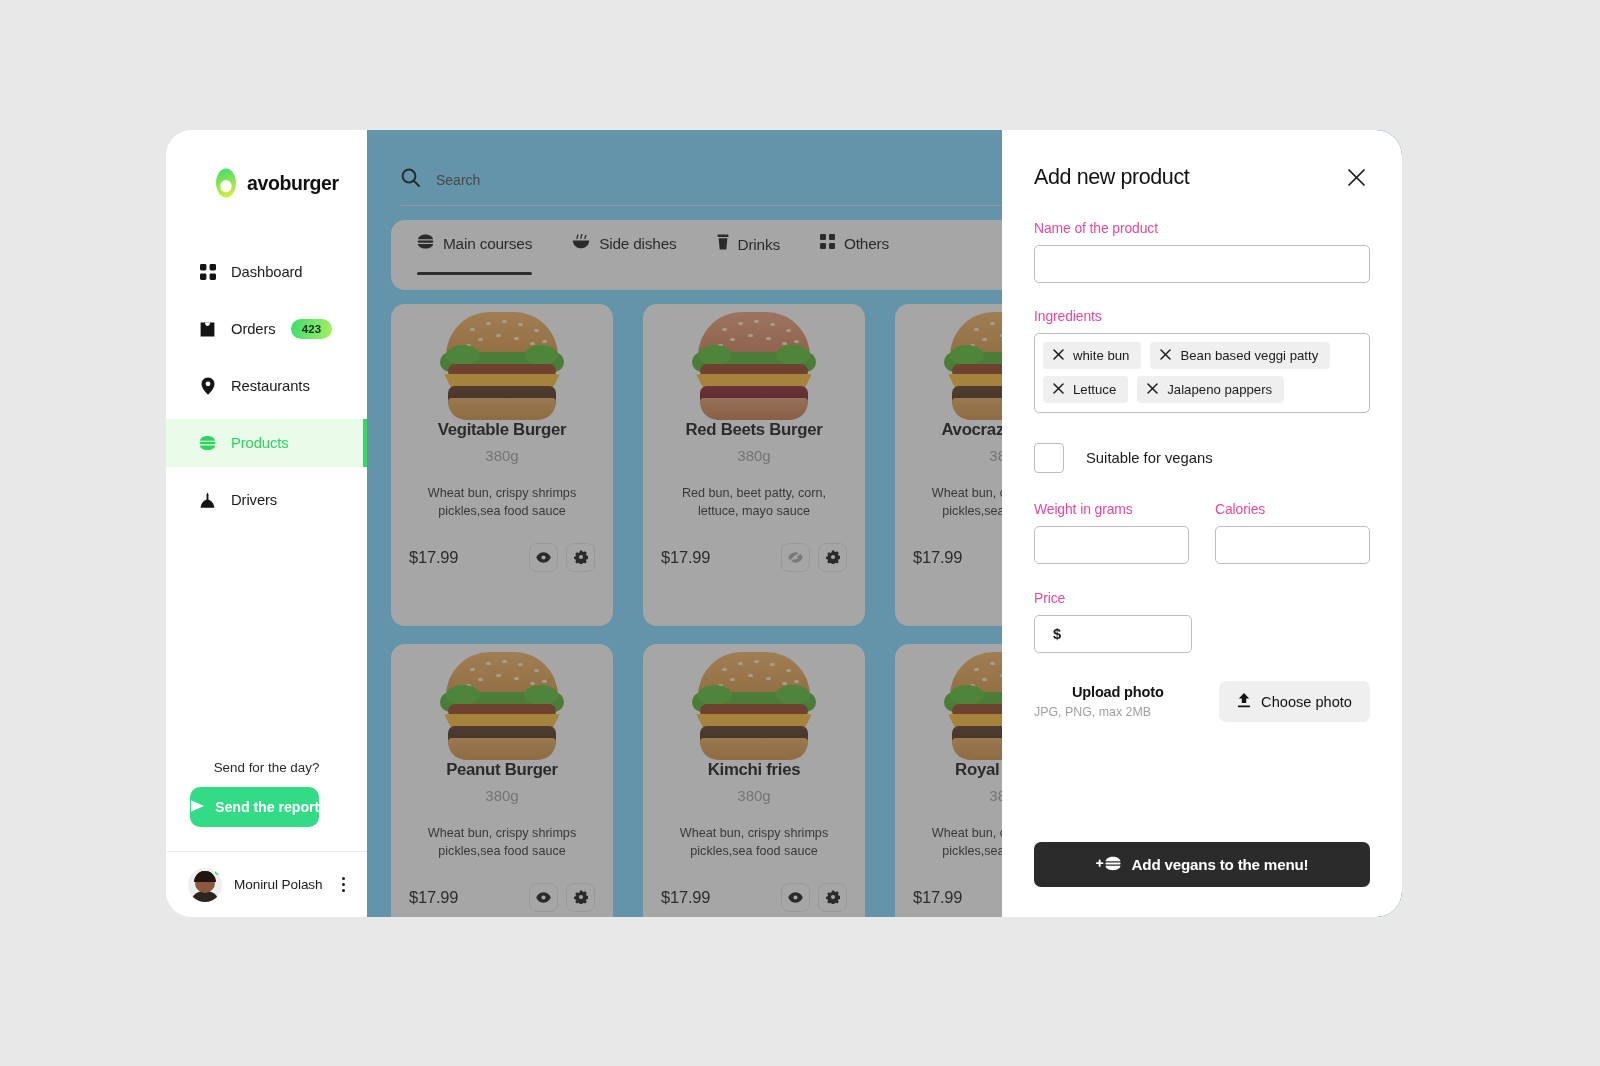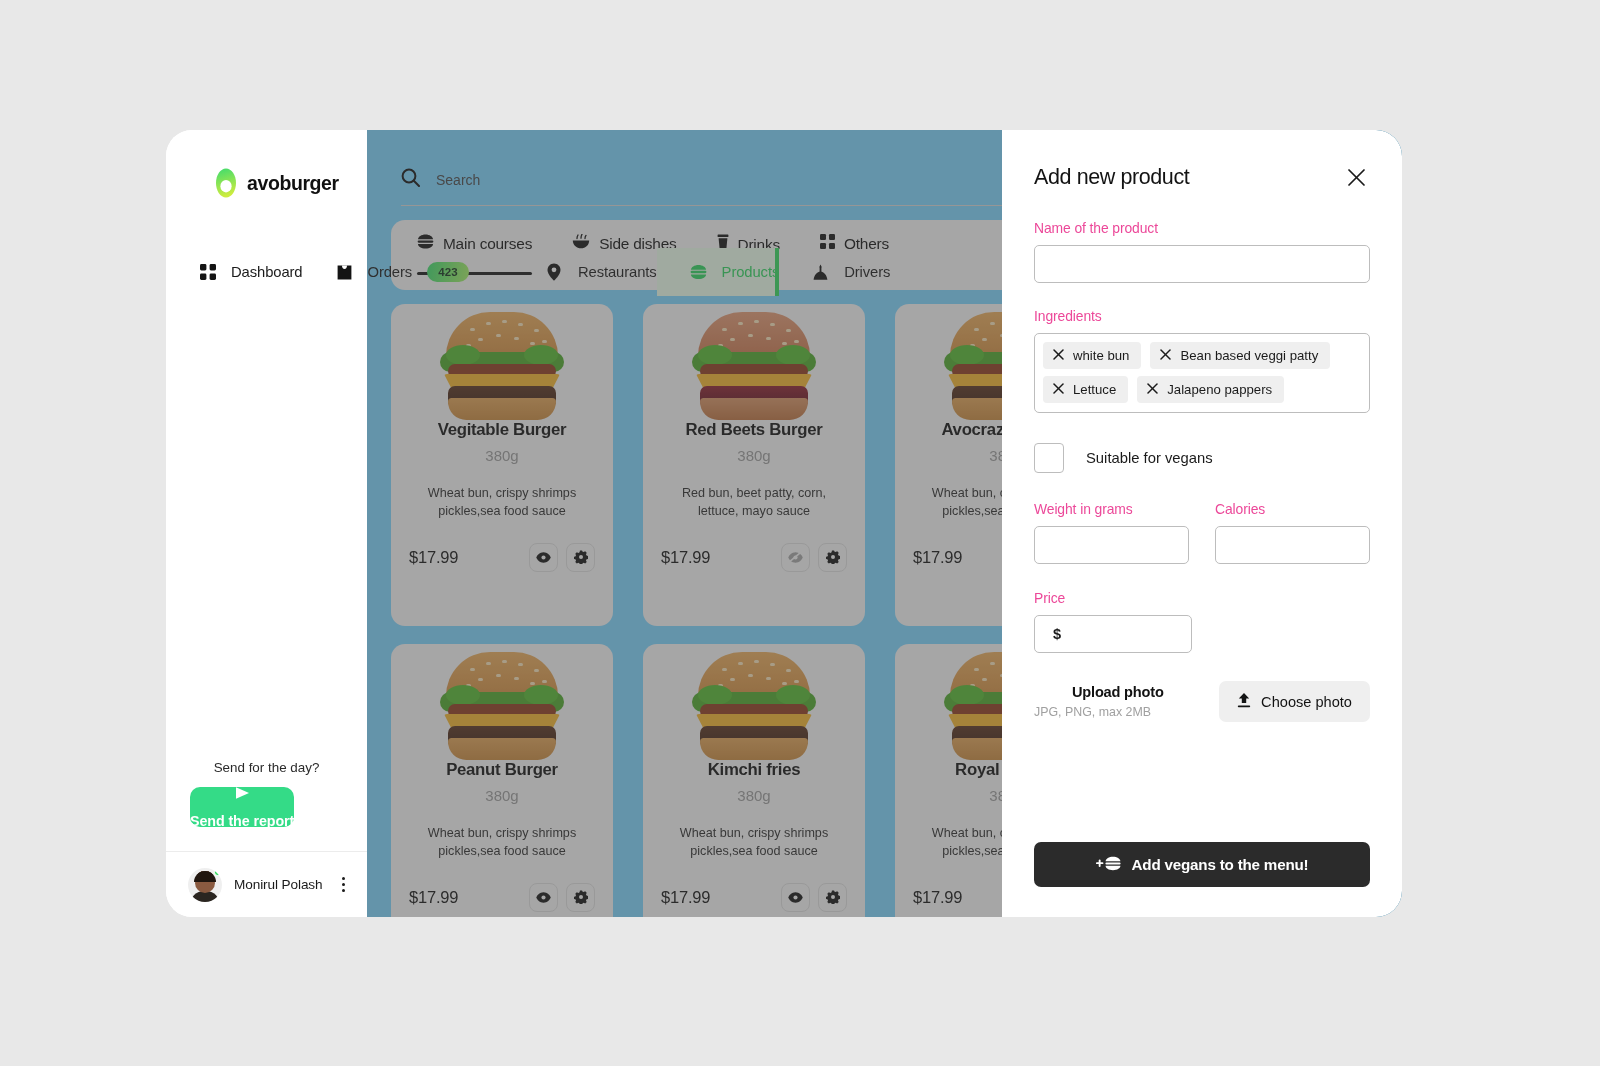--- a/index.html
+++ b/index.html
@@ -26,21 +26,21 @@
   .sidebar {
     width: 201px; flex: 0 0 201px;
     background: #ffffff;
     display: flex; flex-direction: column;
     position: relative; z-index: 5;
   }
   .logo-row { display: flex; align-items: center; gap: 9px; padding: 38px 0 0 48px; }
   .logo-mark { width: 24px; height: 30px; position: relative; flex: 0 0 24px; }
   .logo-text { font-size: 19.5px; font-weight: 700; letter-spacing: -0.4px; color: #111; }
 
-  .nav { margin-top: 50px; display: flex; flex-direction: row; }
+  .nav { margin-top: 50px; display: flex; flex-direction: column; }
   .nav-item {
     height: 48px; display: flex; align-items: center;
     padding-left: 33px; gap: 15px; position: relative;
     font-size: 14.8px; color: #1b1b1b; letter-spacing: -0.1px;
     margin-bottom: 9px;
   }
   .nav-item .ico { width: 17px; height: 17px; display: flex; align-items: center; justify-content: center; flex: 0 0 17px; }
   .nav-item.active { background: #e9fbe9; color: #2fd45f; font-weight: 500; }
   .nav-item.active::after {
     content: ""; position: absolute; right: 0; top: 0; bottom: 0;
@@ -53,21 +53,21 @@
     padding: 4px 11px; border-radius: 999px; letter-spacing: 0.2px;
   }
 
   .side-bottom { margin-top: auto; }
   .done-label { text-align: center; font-size: 13.4px; color: #2b2b2b; margin-bottom: 12px; }
   .report-btn {
     display: flex; align-items: center; justify-content: center; gap: 10px;
     margin: 0 24px; height: 40px; border-radius: 10px;
     background: #34db87; color: #fff;
     font-size: 14.3px; font-weight: 700; letter-spacing: -0.1px;
-    border: none; cursor: pointer; flex-direction: column;
+    border: none; cursor: pointer;
   }
   .user-row {
     margin-top: 24px; border-top: 1px solid #ececec;
     height: 66px; display: flex; align-items: center; gap: 12px; padding: 0 18px 0 22px;
   }
   .avatar {
     width: 34px; height: 34px; border-radius: 50%; position: relative; flex: 0 0 34px;
     background: radial-gradient(circle at 50% 36%, #6b4a3a 0 34%, #efefef 35% 100%);
     overflow: hidden;
   }

